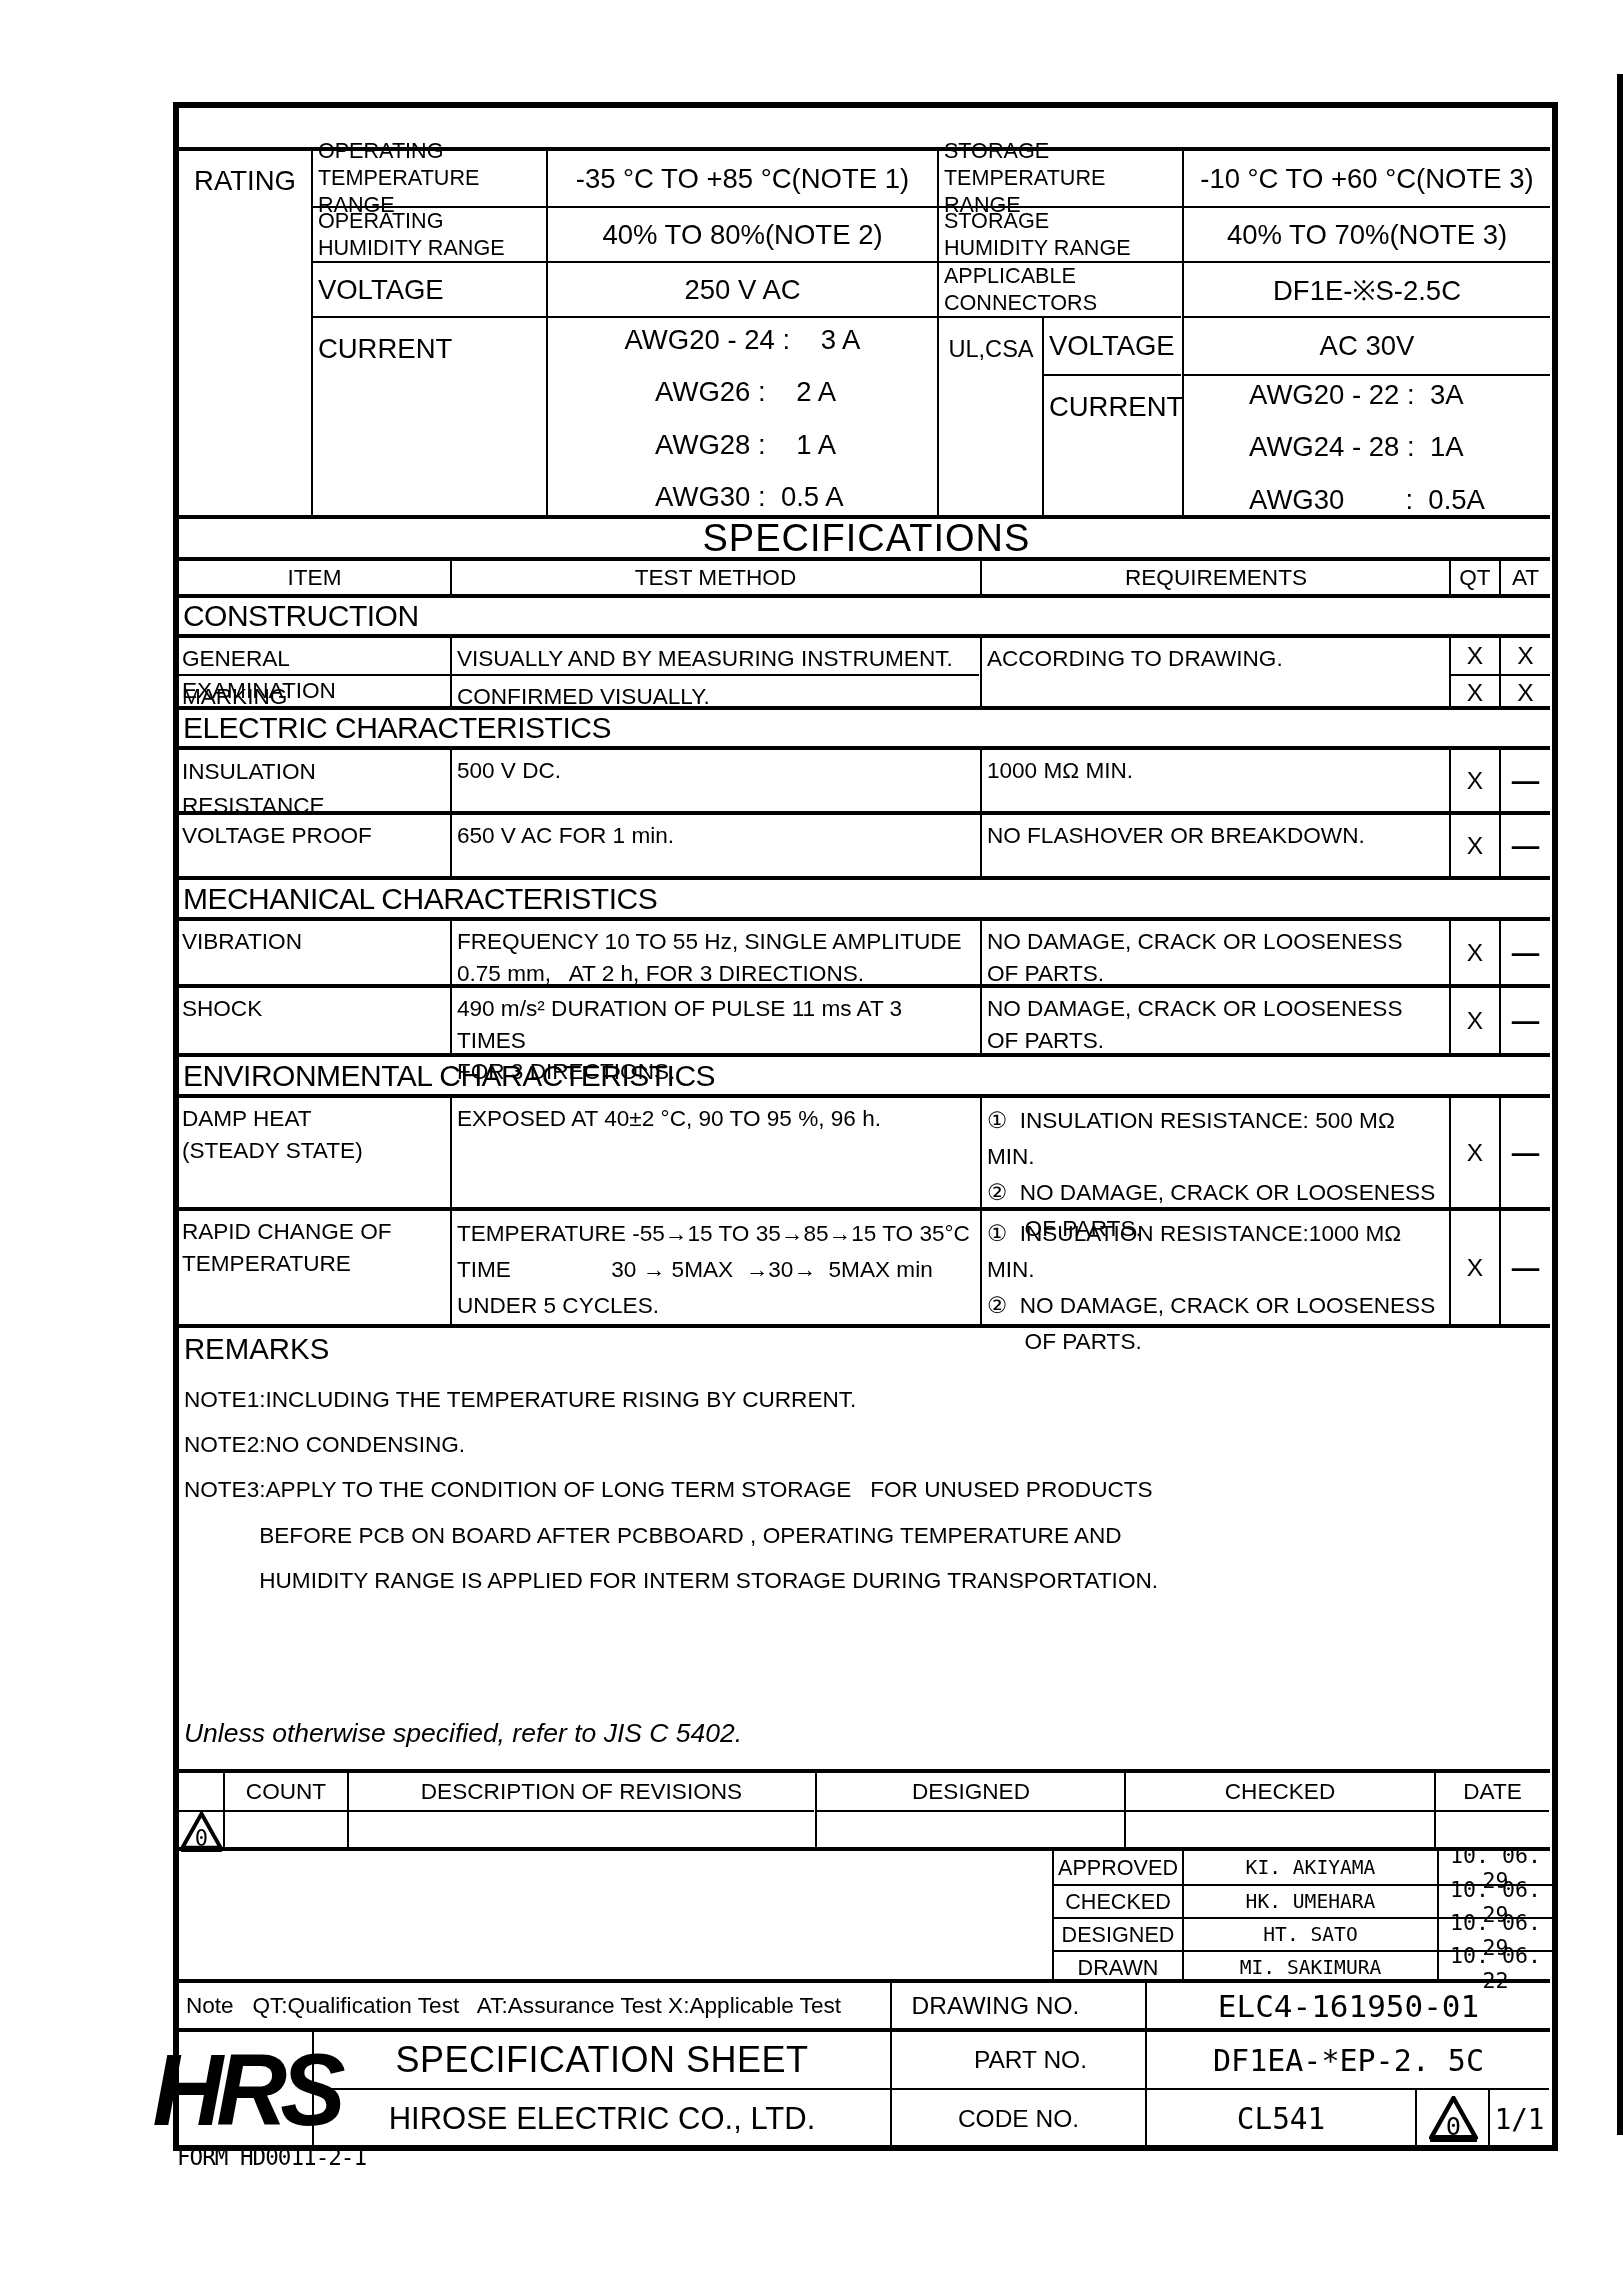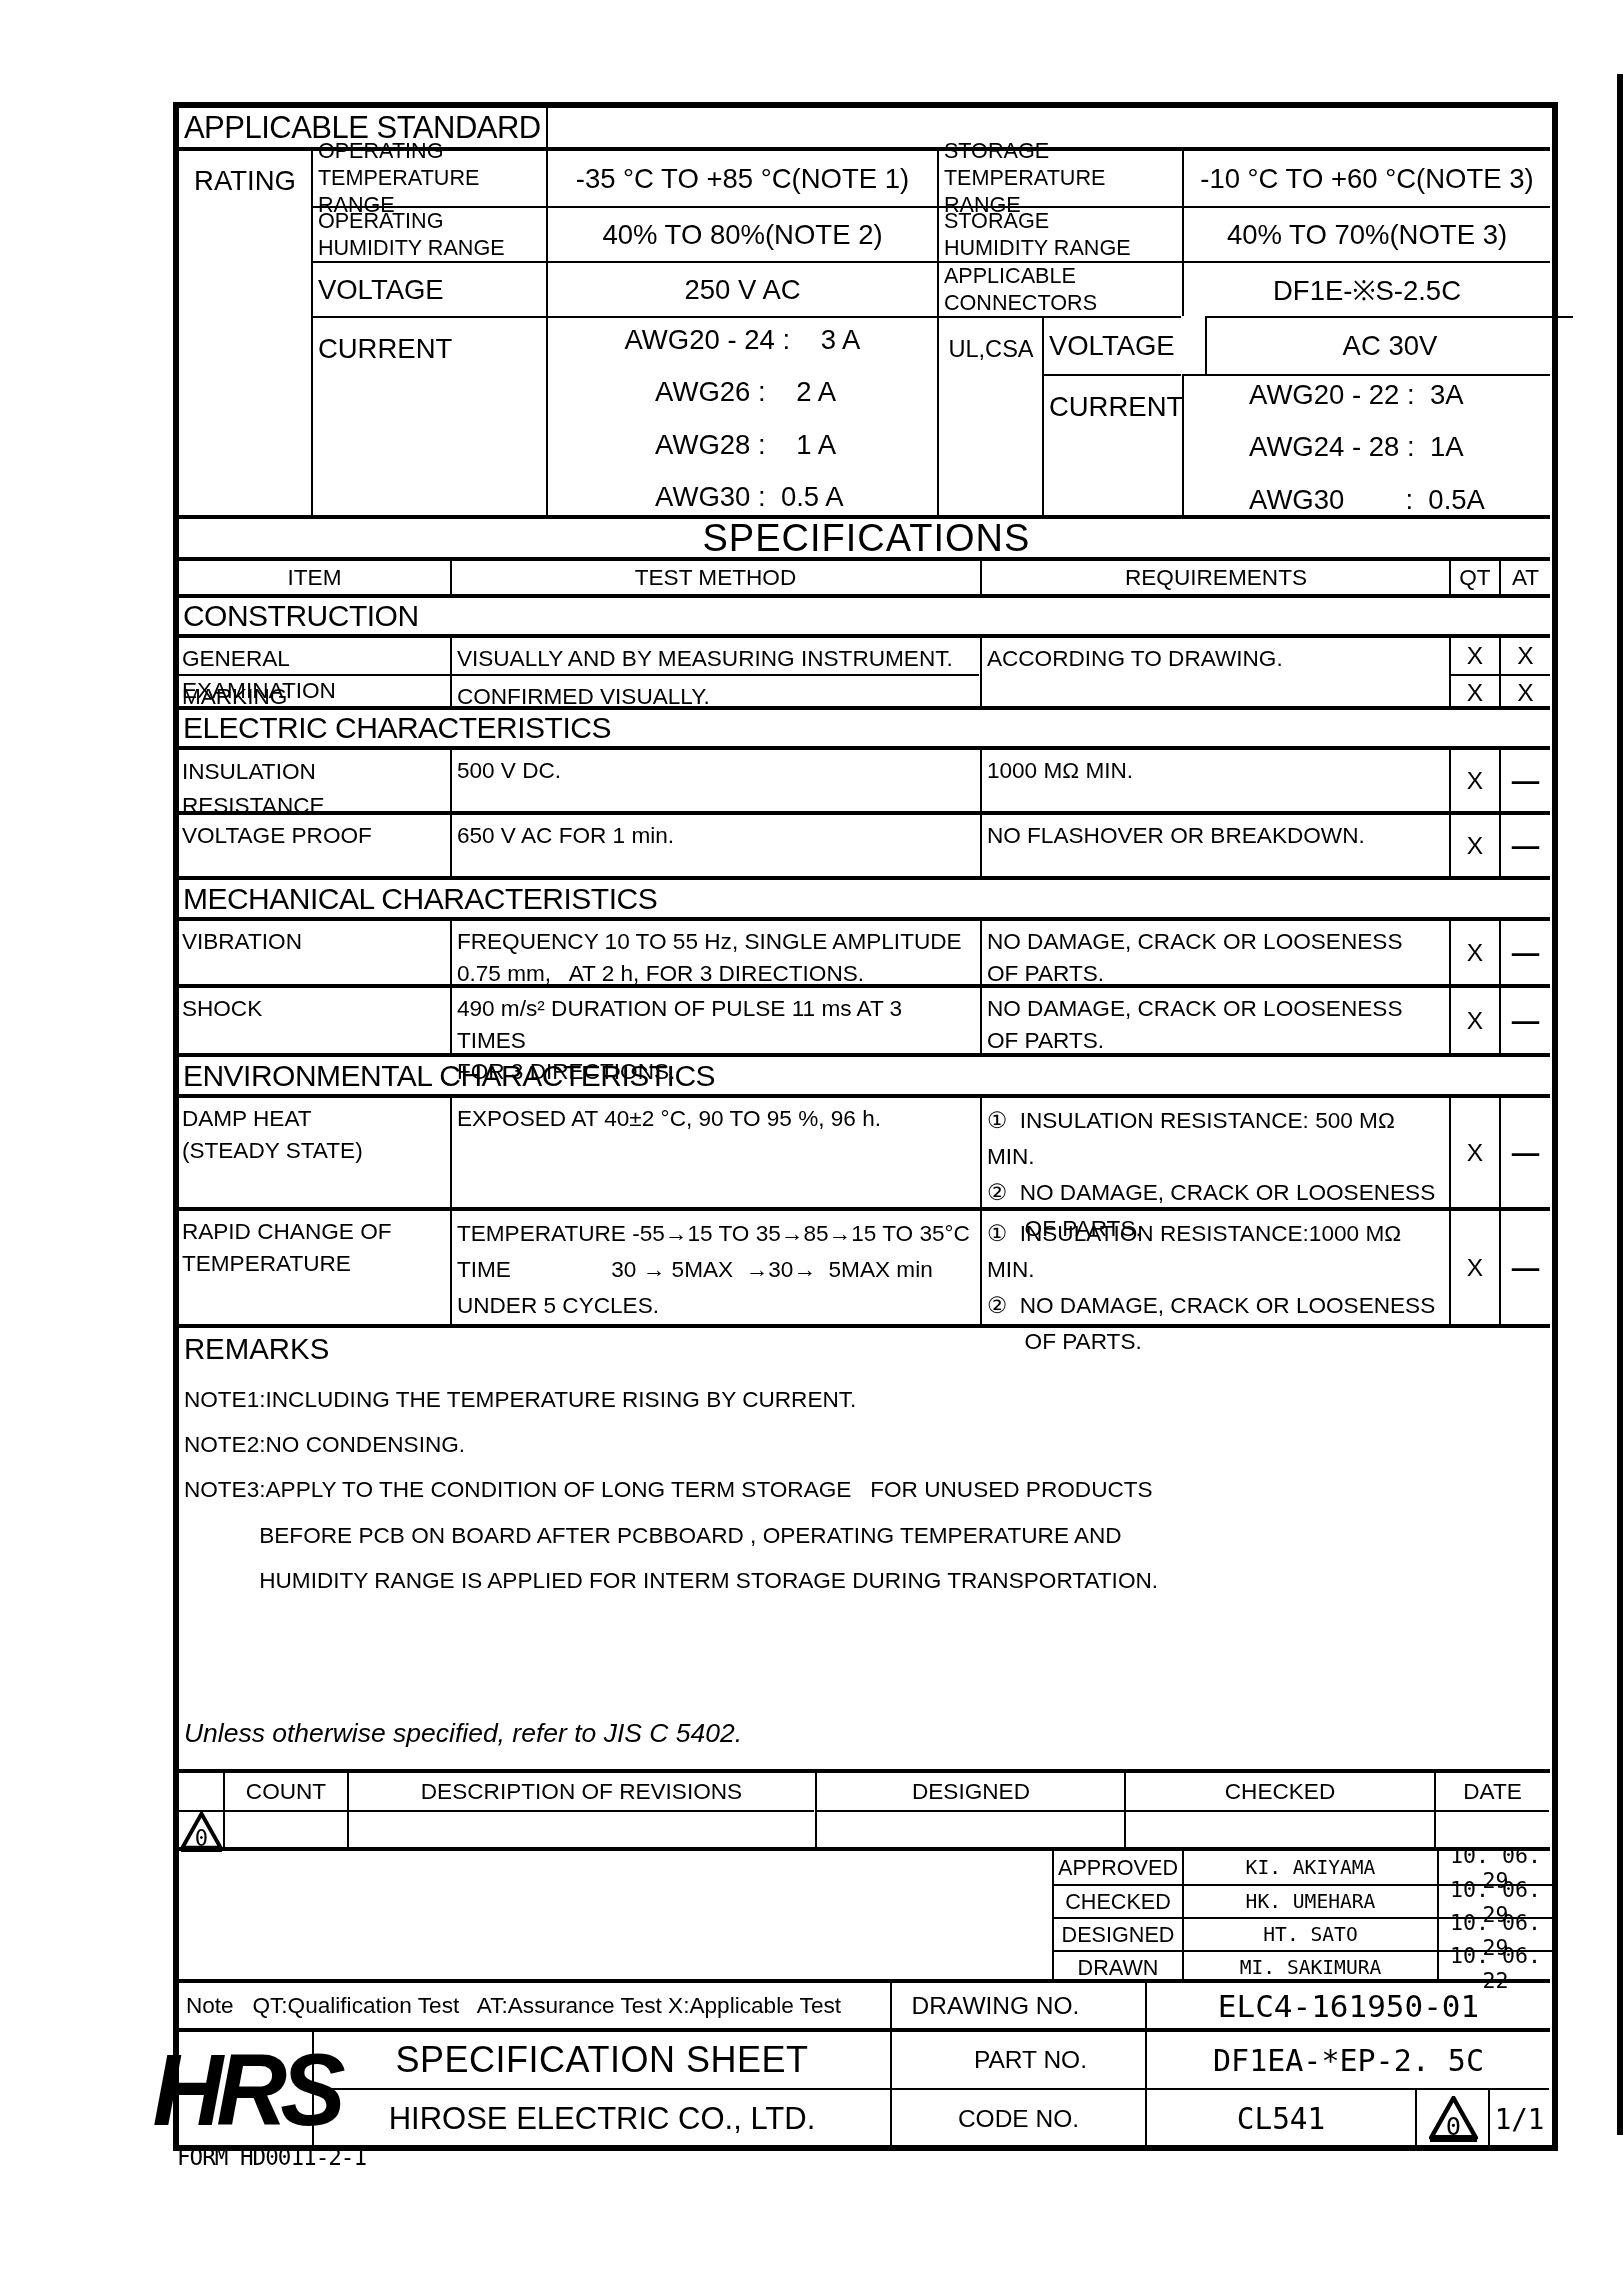--- a/index.html
+++ b/index.html
@@ -77,21 +77,21 @@
   .c-brl { left:758px; top:55px; width:245px; height:55px; }
   .c-brv { left:1003px; top:55px; width:368px; height:55px; }
   .c-cl  { left:132px;  top:110px; width:236px; height:55px; }
   .c-cv  { left:367px;  top:110px; width:391px; height:55px; }
   .c-crl { left:758px; top:110px; width:245px; height:55px; }
   .c-crv { left:1003px; top:110px; width:368px; height:55px; }
   .c-dl  { left:132px;  top:165px; width:236px; height:203px; align-items:flex-start; padding-top:14.7px; }
   .c-dv  { left:367px;  top:165px; width:391px; height:203px; }
   .c-ul  { left:758px; top:165px; width:106px; height:203px; justify-content:center; align-items:flex-start; padding-top:17.7px; font-size:23.6px; }
   .c-uvl { left:863px; top:165px; width:139px; height:58px; }
-  .c-uvv { left:1003px; top:165px; width:368px; height:58px;margin-left:23px; }
+  .c-uvv { left:1003px; top:165px; width:368px; height:58px; }
   .c-ucl { left:863px; top:223px; width:139px; height:145px; align-items:flex-start; padding-top:14.7px; }
   .c-ucv { left:1003px; top:223px; width:368px; height:145px; }
   .pad-l { padding-left:4.9px; }
 
   
   .c-h-item { left:0; top:0; width:271px; height:100%; }
   .c-h-meth { left:271px; top:0; width:529px; height:100%; }
   .c-h-req  { left:801px; top:0; width:470px; height:100%; }
   .c-h-qt   { left:1270px; top:0; width:50px; height:100%; }
   .c-h-at   { left:1320px; top:0; width:51px; height:100%; }
@@ -157,24 +157,20 @@
   .edge-artifact { position:absolute; left:1617px; top:74px; width:6.4px; height:2061px; background:#000; }
 
   .tri-svg { display:block; }
 </style>
 </head>
 <body>
 
 <div class="page">
   <div class="sheet">
 
-    <div class="row r1">
-      <div class="cell c-as vc hl t-big" data-bind="doc.applicable_standard_label">APPLICABLE STANDARD</div>
-      <div class="cell c-as-e bL"></div>
-    </div>
 
     <div class="row rb bT">
       <div class="cell c-rating" data-bind="rating.label">RATING</div>
 
       <div class="cell c-al bL vc hl pad-l t-lab" data-bind="rating.operating_temp_label">OPERATING
 TEMPERATURE RANGE</div>
       <div class="cell c-av bL vc hc t-val" data-bind="rating.operating_temp_value">-35 °C TO +85 °C(NOTE 1)</div>
       <div class="cell c-arl bL vc hl pad-l t-lab" data-bind="rating.storage_temp_label">STORAGE
 TEMPERATURE RANGE</div>
       <div class="cell c-arv bL vc hc t-val" data-bind="rating.storage_temp_value">-10 °C TO +60 °C(NOTE 3)</div>

